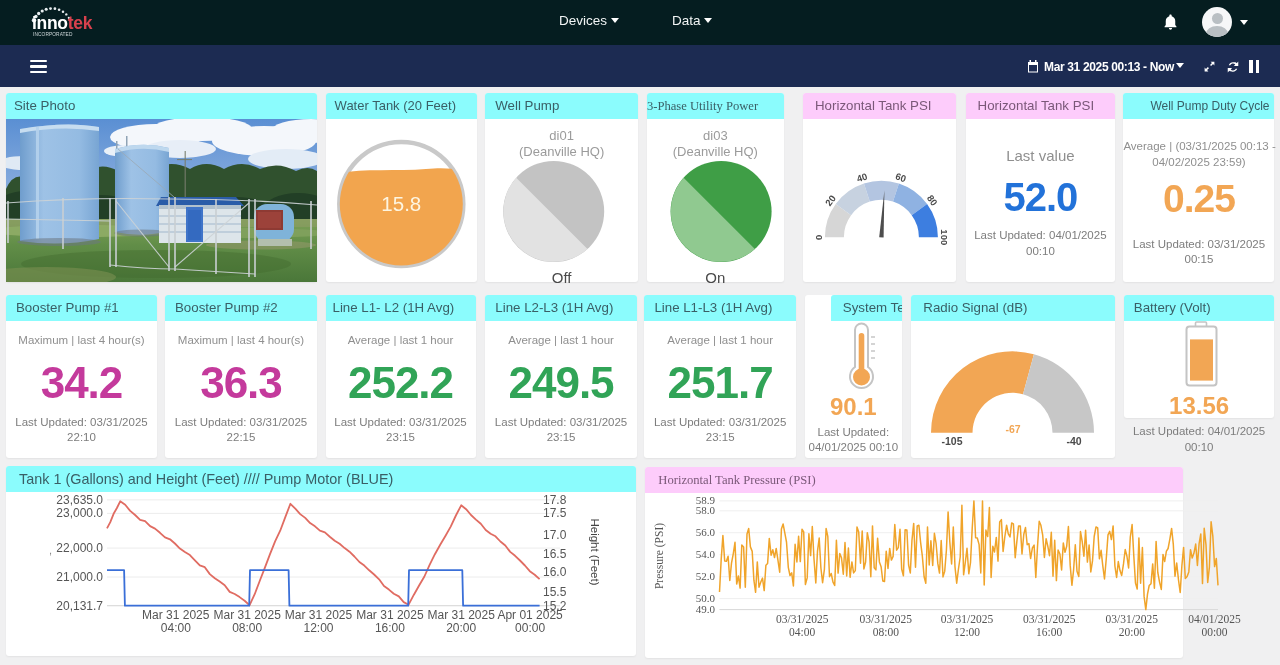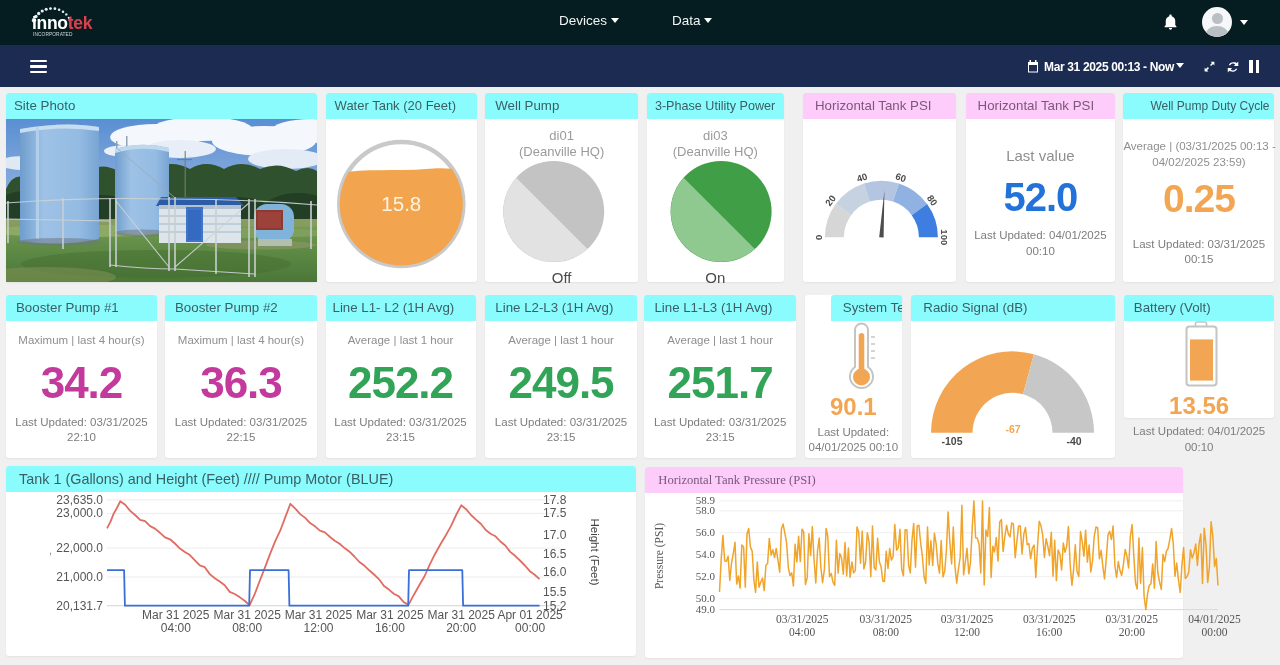--- a/index.html
+++ b/index.html
@@ -192,21 +192,21 @@
 <div class="ctr" style="top:50.5px;color:#9b9b9b;font-size:13px;">(Deanville HQ)</div>
 <svg width="160" height="163" viewBox="0 0 160 163" style="position:absolute;left:0;top:26px;">
   <g transform="translate(68.7,92.5)">
     <circle cx="0" cy="0" r="50.5" fill="#c3c3c3"></circle>
     <path d="M -37.5 -33.8 A 50.5 50.5 0 0 0 33.8 37.5 L -37.5 -33.8 Z" fill="#e2e2e2"></path>
   </g>
 </svg>
 <div class="ctr" style="top:175.5px;color:#4a4a4a;font-size:15px;">Off</div>
   </div>
 <div class="card" style="left:646.9px;top:93px;width:136.9px;height:189px;">
-    <div class="chead hdr-cyan" style="padding-left:8px;font-size:12.6px;">3-Phase Utility Power</div>
+    <div class="chead hdr-cyan" style="font-size:12.6px;font-family:Liberation Serif, serif;">3-Phase Utility Power</div>
 <div class="ctr" style="top:34.5px;color:#9b9b9b;font-size:13px;">di03</div>
 <div class="ctr" style="top:50.5px;color:#9b9b9b;font-size:13px;">(Deanville HQ)</div>
 <svg width="160" height="163" viewBox="0 0 160 163" style="position:absolute;left:0;top:26px;">
   <g transform="translate(74.1,92.5)">
     <circle cx="0" cy="0" r="50.5" fill="#3f9e46"></circle>
     <path d="M -37.5 -33.8 A 50.5 50.5 0 0 0 33.8 37.5 L -37.5 -33.8 Z" fill="#90c990"></path>
   </g>
 </svg>
 <div class="ctr" style="top:175.5px;color:#4a4a4a;font-size:15px;">On</div>
   </div>

